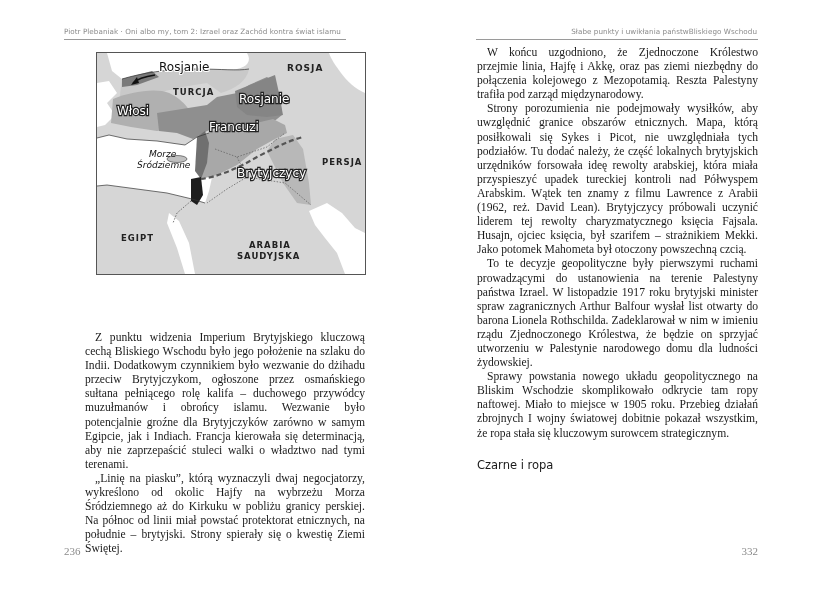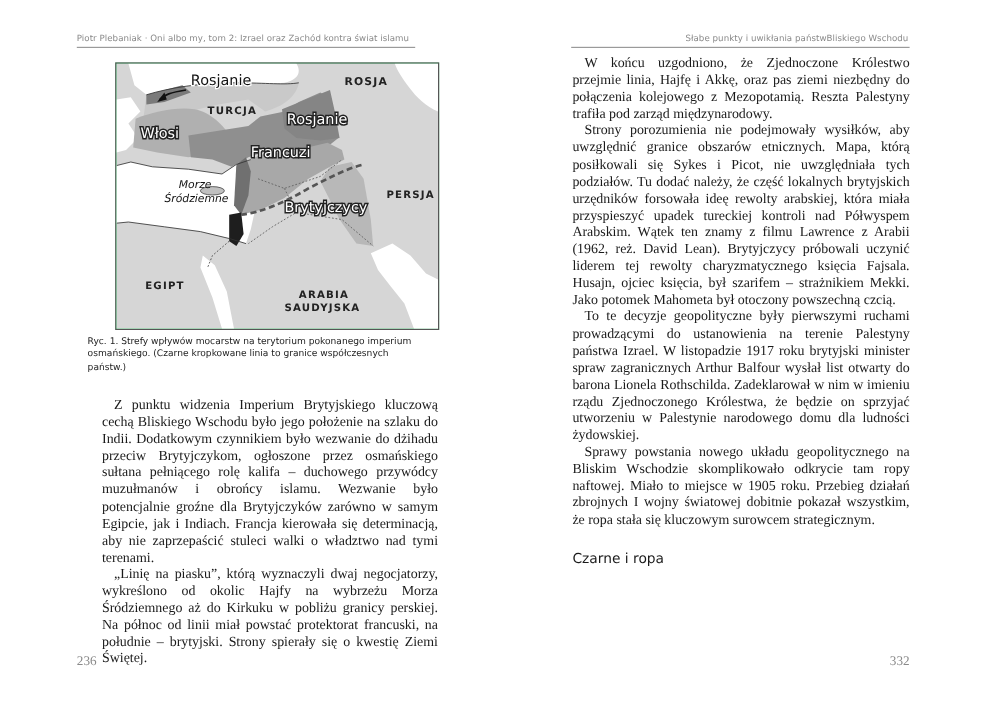--- a/index.html
+++ b/index.html
@@ -97,25 +97,24 @@
       </g>
       <g class="maplabel" fill="#ffffff" stroke="#222" stroke-width="2.4" paint-order="stroke" font-size="12">
         <text x="20" y="62">Włosi</text>
         <text x="142" y="50">Rosjanie</text>
         <text x="112" y="78">Francuzi</text>
         <text x="140" y="124">Brytyjczycy</text>
       </g>
     </svg>
   </div>
 
-  <div class="caption">Ryc. 1. Strefy wpływów mocarstw na terytorium pokonanego imperium osmańskiego. (Czarne kropkowane linia to granice współczesnych państw.)</div>
 
   <div class="text">
     <p>Z punktu widzenia Imperium Brytyjskiego kluczową cechą Bliskiego Wschodu było jego położenie na szlaku do Indii. Dodatkowym czynnikiem było wezwanie do dżihadu przeciw Brytyjczykom, ogłoszone przez osmańskiego sułtana pełniącego rolę kalifa – duchowego przywódcy muzułmanów i obrońcy islamu. Wezwanie było potencjalnie groźne dla Brytyjczyków zarówno w samym Egipcie, jak i Indiach. Francja kierowała się determinacją, aby nie zaprzepaścić stuleci walki o władztwo nad tymi terenami.</p>
-    <p>„Linię na piasku”, którą wyznaczyli dwaj negocjatorzy, wykreślono od okolic Hajfy na wybrzeżu Morza Śródziemnego aż do Kirkuku w pobliżu granicy perskiej. Na północ od linii miał powstać protektorat francuski, na południe – brytyjski. Strony spierały się o kwestię Ziemi Świętej.</p>
+    <p>„Linię na piasku”, którą wyznaczyli dwaj negocjatorzy, wykreślono od okolic Hajfy na wybrzeżu Morza Śródziemnego aż do Kirkuku w pobliżu granicy perskiej. Na północ od linii miał powstać protektorat etnicznych, na południe – brytyjski. Strony spierały się o kwestię Ziemi Świętej.</p>
   </div>
 
   <div class="folio">236</div>
 </div>
 
 <div class="page right">
   <div class="running-head">Słabe punkty i uwikłania państwBliskiego Wschodu</div>
   <div class="rule"></div>
 
   <div class="text t1">

